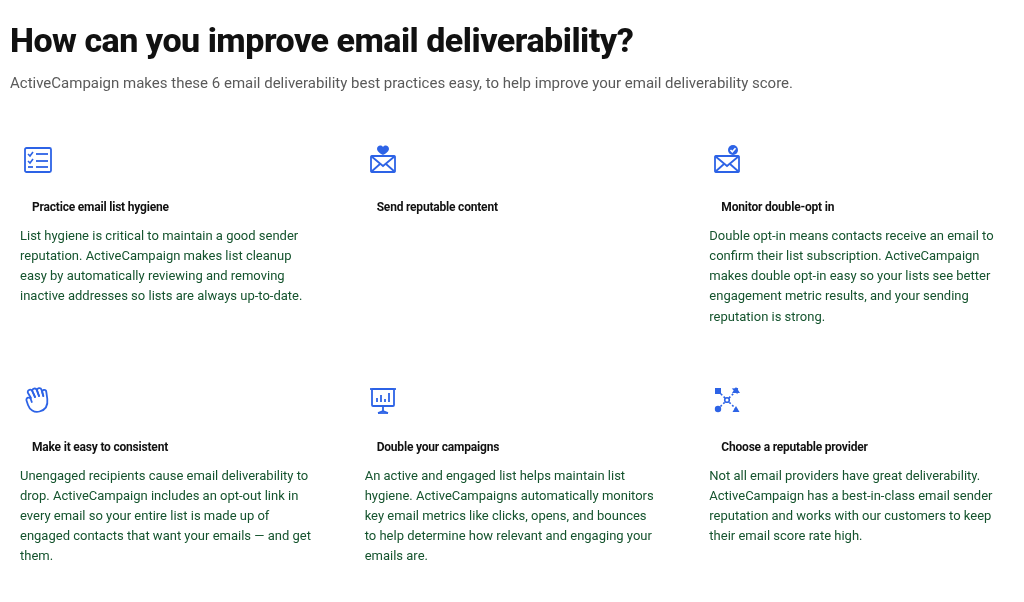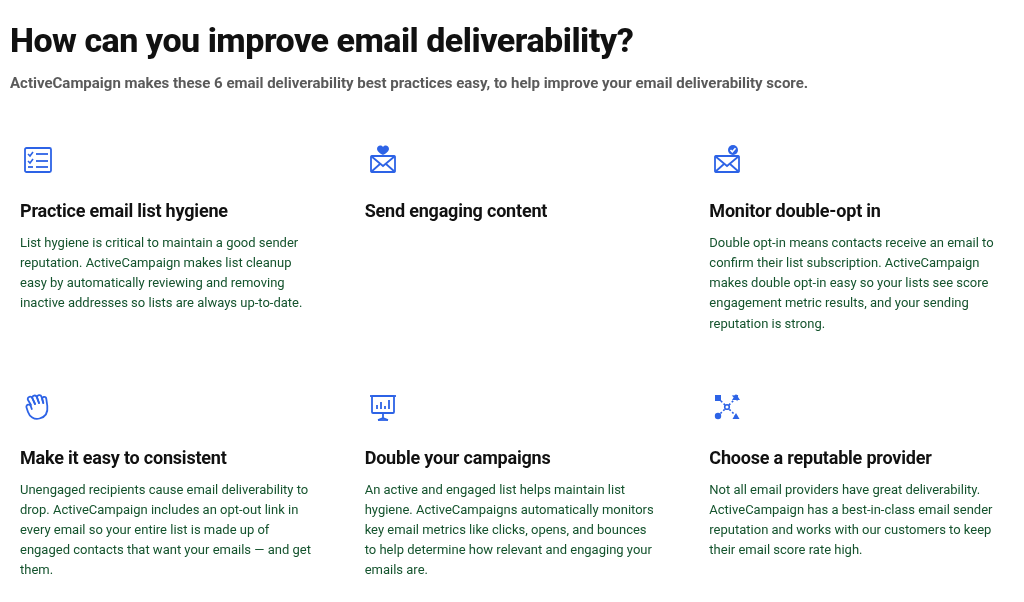--- a/index.html
+++ b/index.html
@@ -14,45 +14,46 @@
   .title {
     font-size: 34px;
     font-weight: 800;
     letter-spacing: -0.5px;
     color: #111;
     margin-bottom: 14px;
   }
   .subtitle {
     font-size: 15px;
     color: #5a5a5a;
-    font-weight: 700;
+    font-weight: 400;
   }
   .grid {
     display: grid;
     grid-template-columns: repeat(3, 1fr);
     column-gap: 50px;
     row-gap: 55px;
     padding: 0 10px;
   }
   .card { }
   .icon-wrap {
     width: 36px;
     height: 36px;
     display: flex;
     align-items: center;
     justify-content: center;
     margin-bottom: 22px;
   }
   .icon-wrap svg { width: 32px; height: 32px; }
   .card-title {
-    font-size: 18px;
+    font-size: 12px;
     font-weight: 700;
     color: #111;
     margin-bottom: 12px;
     letter-spacing: -0.2px;
+    margin-left: 12px;
   }
   .card-body {
     font-size: 13px;
     line-height: 1.55;
     color: #14532d;
   }
 </style>
 </head>
 <body>
 
@@ -82,36 +83,36 @@
   <div class="card">
     <div class="icon-wrap">
       <svg viewBox="0 0 32 32" fill="none" stroke="#2d63e6" stroke-width="1.8">
         <path d="M16 3 C14 0.5 10 1.5 10 5 C10 8 16 11 16 11 C16 11 22 8 22 5 C22 1.5 18 0.5 16 3 Z" fill="#2d63e6" stroke="none"></path>
         <rect x="4" y="12" width="24" height="16" rx="1"></rect>
         <polyline points="4,12 16,22 28,12"></polyline>
         <line x1="4" y1="28" x2="13" y2="20"></line>
         <line x1="28" y1="28" x2="19" y2="20"></line>
       </svg>
     </div>
-    <h3 class="card-title">Send engaging content</h3>
+    <h3 class="card-title">Send reputable content</h3>
   </div>
 
   <div class="card">
     <div class="icon-wrap">
       <svg viewBox="0 0 32 32" fill="none" stroke="#2d63e6" stroke-width="1.8">
         <circle cx="22" cy="6" r="5" fill="#2d63e6" stroke="none"></circle>
         <polyline points="19.5,6 21.3,7.8 24.5,4.2" stroke="#fff" stroke-width="1.6"></polyline>
         <rect x="4" y="12" width="24" height="16" rx="1"></rect>
         <polyline points="4,12 16,22 28,12"></polyline>
         <line x1="4" y1="28" x2="13" y2="20"></line>
         <line x1="28" y1="28" x2="19" y2="20"></line>
       </svg>
     </div>
     <h3 class="card-title">Monitor double-opt in</h3>
-    <p class="card-body">Double opt-in means contacts receive an email to confirm their list subscription. ActiveCampaign makes double opt-in easy so your lists see score engagement metric results, and your sending reputation is strong.</p>
+    <p class="card-body">Double opt-in means contacts receive an email to confirm their list subscription. ActiveCampaign makes double opt-in easy so your lists see better engagement metric results, and your sending reputation is strong.</p>
   </div>
 
   <div class="card">
     <div class="icon-wrap">
       <svg viewBox="0 0 32 32" fill="none" stroke="#2d63e6" stroke-width="1.8" stroke-linecap="round" stroke-linejoin="round">
         <path d="M9 14 L6 9 C5.3 7.8 6 6.2 7.3 5.8 C8.5 5.4 9.8 6.1 10.3 7.2 L13 13"></path>
         <path d="M13 13 L10.5 7.5 C10 6.3 10.7 4.9 12 4.6 C13.2 4.3 14.4 5 14.8 6.1 L17 12"></path>
         <path d="M17 12 L15.2 6.8 C14.8 5.6 15.6 4.3 16.9 4.1 C18.1 3.9 19.2 4.7 19.5 5.8 L21.3 12"></path>
         <path d="M21.3 12 L20.3 8.3 C20 7.2 20.8 6 22 5.9 C23.2 5.8 24.2 6.7 24.3 7.8 L25.3 15 C26 21 23.5 26 17.5 27.5 C12 29 7.5 25.5 6 21 L4.5 16.5 C4.1 15.3 4.8 14 6 13.7 C7.2 13.4 8.4 14.1 8.8 15.2 L9.8 18"></path>
       </svg>

